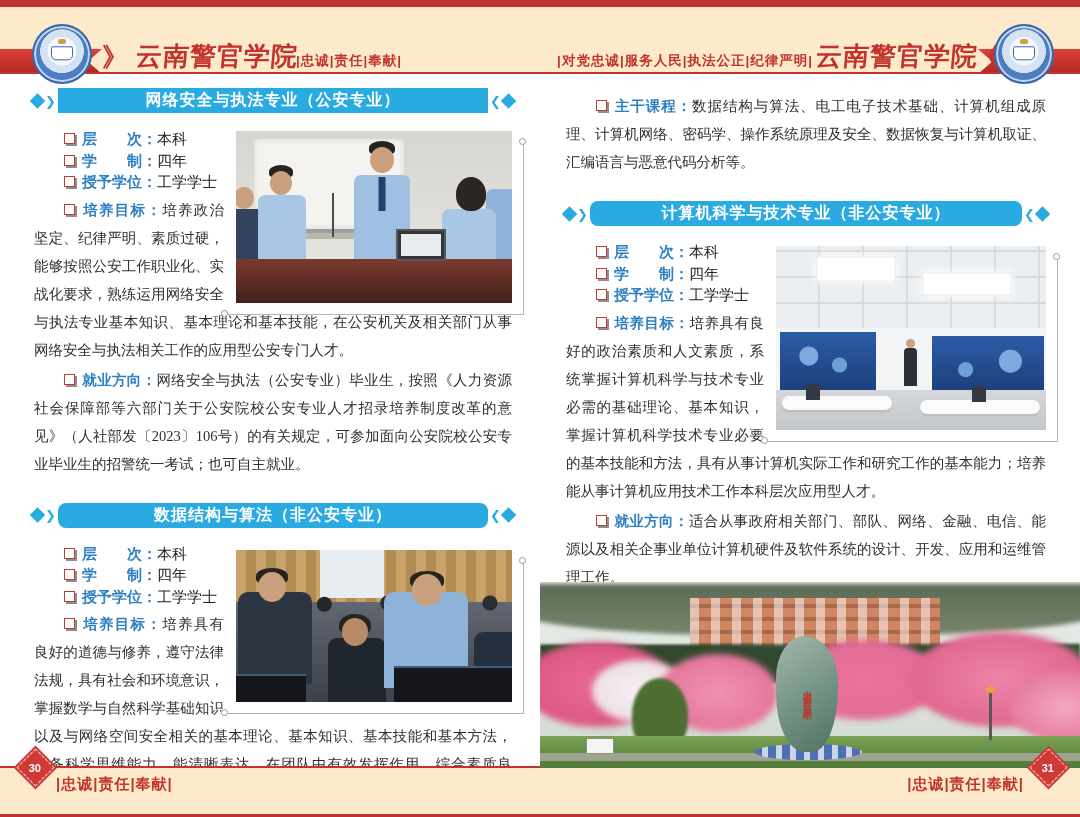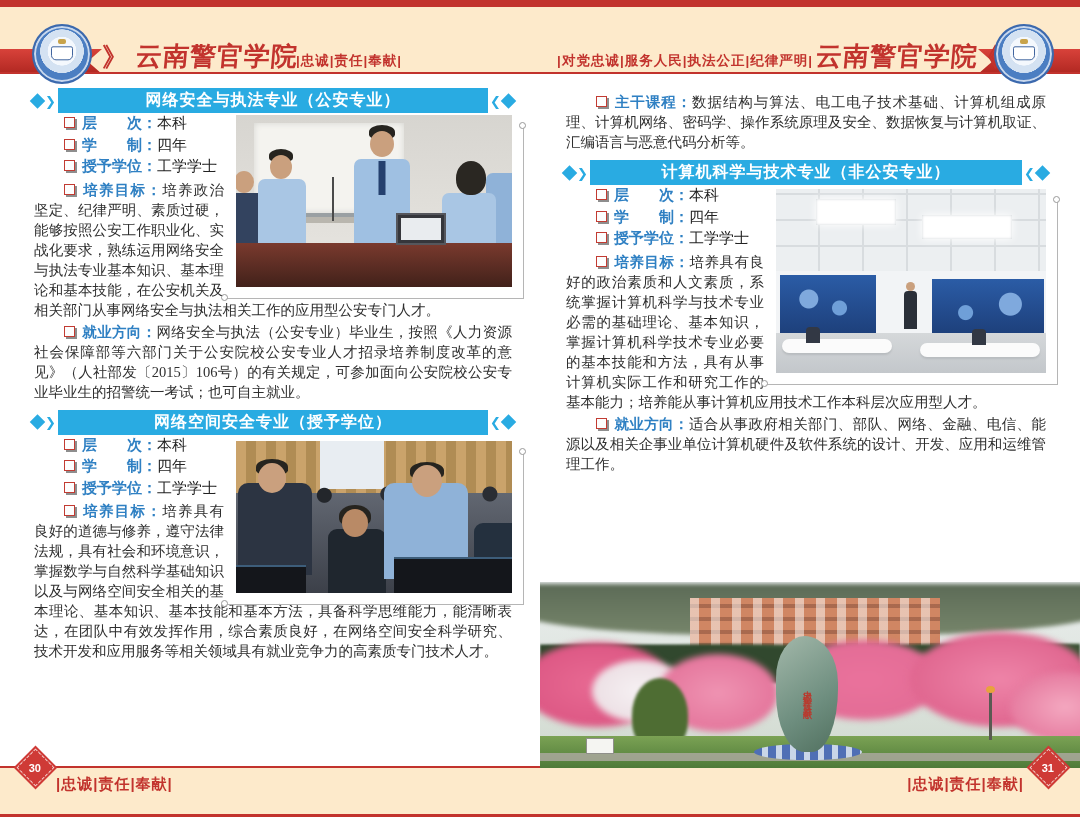--- a/index.html
+++ b/index.html
@@ -41,27 +41,27 @@
           display:flex;align-items:center;justify-content:center;}
   .sechdr .t{color:#fff;font-size:16px;font-weight:bold;letter-spacing:1px;
           font-family:"Liberation Sans",sans-serif;}
   .hdeco{position:absolute;top:50%;transform:translateY(-50%);display:flex;align-items:center;gap:2px;}
   .hdeco.dl{left:-26px;} .hdeco.dr{right:-26px;}
   .dmd{width:11px;height:11px;background:#29abe2;transform:rotate(45deg);}
   .chvB{color:#29abe2;font-weight:bold;font-size:13px;font-family:"DejaVu Sans",sans-serif;line-height:1;}
   .chvB.rgt::before{content:"\276F";} .chvB.lft::before{content:"\276E";}
   
   p{margin:0;}
-  .para{font-size:14.5px;line-height:20px;color:#2f2f2f;text-align:justify;text-indent:30px;margin-top:2px;}
+  .para{font-size:14.5px;line-height:28px;color:#2f2f2f;text-align:justify;text-indent:30px;margin-top:2px;}
   .field{font-size:15px;line-height:21.5px;color:#222;text-indent:30px;}
   .lbl{color:#2f80c3;font-weight:bold;}
   .bullet{display:inline-block;width:9px;height:9px;border:1.5px solid #c23b32;background:#fdfdfd;
           box-shadow:2px 2px 0 #8e8e8e;margin-right:7px;}
-  .secbody{margin-top:0;}
-  .mt{margin-top:8px;}
+  .secbody{margin-top:16px;}
+  .mt{margin-top:25px;border-radius:8px;}
   
   figure{margin:0;}
   .pf{position:relative;float:right;margin:2px 0 4px 12px;background:#ccc;}
   .pf1{width:276px;height:172px;}
   .pf2{width:276px;height:152px;margin-top:6px;}
   .pf3{width:270px;height:184px;margin-top:4px;}
   .dline{position:absolute;top:10px;left:-12px;right:-12px;bottom:-12px;
          border-right:1px solid #b5b5b5;border-bottom:1px solid #b5b5b5;pointer-events:none;}
   .dline::before{content:"";position:absolute;top:-3px;right:-3px;width:5px;height:5px;
          border:1px solid #999;border-radius:50%;background:#fff;}
@@ -238,29 +238,29 @@
             <div class="s laptop"></div>
           </div>
           <div class="dline"></div>
         </figure>
 
         <p class="field"><span class="bullet"></span><span class="lbl">层　　次：</span><span>本科</span></p>
         <p class="field"><span class="bullet"></span><span class="lbl">学　　制：</span><span>四年</span></p>
         <p class="field"><span class="bullet"></span><span class="lbl">授予学位：</span><span>工学学士</span></p>
 
         <p class="para"><span class="bullet"></span><span class="lbl">培养目标：</span><span>培养政治坚定、纪律严明、素质过硬，能够按照公安工作职业化、实战化要求，熟练运用网络安全与执法专业基本知识、基本理论和基本技能，在公安机关及相关部门从事网络安全与执法相关工作的应用型公安专门人才。</span></p>
-        <p class="para"><span class="bullet"></span><span class="lbl">就业方向：</span><span>网络安全与执法（公安专业）毕业生，按照《人力资源社会保障部等六部门关于公安院校公安专业人才招录培养制度改革的意见》（人社部发〔2015〕106号）的有关规定，可参加面向公安院校公安专业毕业生的招警统一考试；也可自主就业。</span></p>
+        <p class="para"><span class="bullet"></span><span class="lbl">就业方向：</span><span>网络安全与执法（公安专业）毕业生，按照《人力资源社会保障部等六部门关于公安院校公安专业人才招录培养制度改革的意见》（人社部发〔2023〕106号）的有关规定，可参加面向公安院校公安专业毕业生的招警统一考试；也可自主就业。</span></p>
       </div>
 
       <div class="sechdr mt">
         <span class="hdeco dl">
             <span class="dmd"></span>
             <span class="chvB rgt"></span>
           </span>
-        <span class="t">网络空间安全专业（授予学位）</span>
+        <span class="t">数据结构与算法（非公安专业）</span>
         <span class="hdeco dr">
             <span class="chvB lft"></span>
             <span class="dmd"></span>
           </span>
       </div>
 
       <div class="secbody">
         <figure class="pf pf2">
           <div class="scene sc2">
             <div class="s curt"></div>

